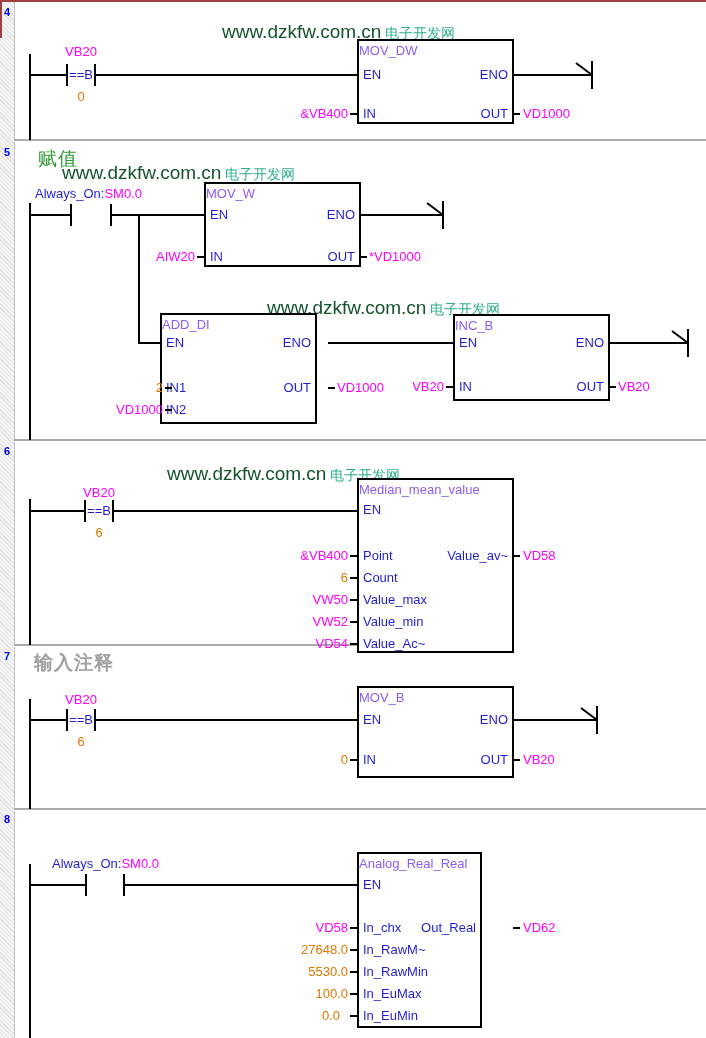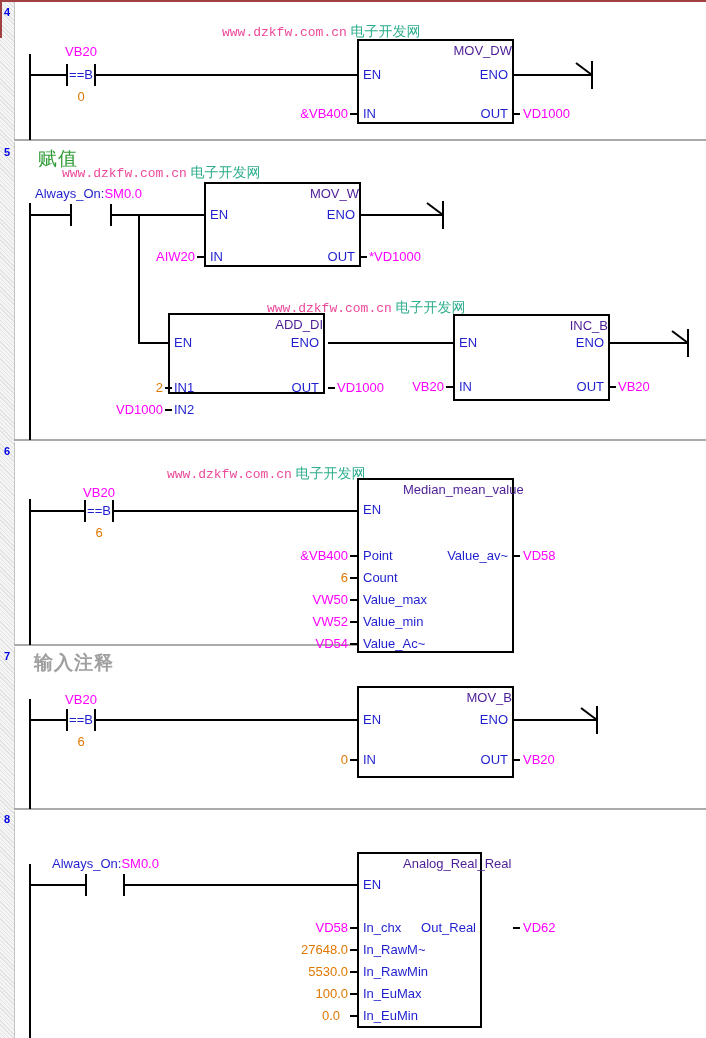--- a/index.html
+++ b/index.html
@@ -12,34 +12,34 @@
   .edge-top{position:absolute;left:0;top:0;width:706px;height:2px;background:#a04040;}
   .edge-left{position:absolute;left:0;top:0;width:2px;height:38px;background:#a04040;}
   .num{position:absolute;left:1px;width:12px;text-align:center;font-size:11px;font-weight:bold;color:#0000e6;}
   .divider{position:absolute;height:2px;background:#aaaaaa;border-bottom:1px solid #ffffff;}
   
   .wh{position:absolute;height:2px;background:#000;}
   .wv{position:absolute;width:2px;background:#000;}
   .bar{position:absolute;width:2px;height:22px;background:#000;}
   
   .box{position:absolute;border:2px solid #000;background:#fff;box-sizing:border-box;}
-  .bt{position:absolute;left:0;right:0;top:2px;text-align:right;color:#4c1d95;white-space:nowrap;padding-left:44px;}
+  .bt{position:absolute;left:0;right:0;top:2px;text-align:left;color:#8b5cf6;white-space:nowrap;}
   .pl{position:absolute;left:4px;color:#1f1fcf;white-space:nowrap;}
   .pr{position:absolute;right:4px;color:#1f1fcf;white-space:nowrap;}
   
   .lbl{position:absolute;white-space:nowrap;}
   .ra{text-align:right;}
   .addr{color:#ff00ff;}
   .const{color:#e07800;}
   .pin{color:#1f1fcf;}
   .title{position:absolute;font-size:19px;line-height:24px;color:#2f9b35;white-space:nowrap;letter-spacing:1px;}
   .title.gray{color:#a0a0a0;}
   .wm{position:absolute;white-space:nowrap;
       text-shadow:-1px 0 #fff,1px 0 #fff,0 -1px #fff,0 1px #fff,1px 1px #fff,-1px -1px #fff;}
-  .wm .u{font-family:Liberation Mono, monospace;font-size:13px;color:#ec4899;}
+  .wm .u{font-family:Liberation Sans, sans-serif;font-size:19px;color:#14532d;}
   .wm .s{font-size:14px;color:#2fae8e;}
   .arrow{position:absolute;width:20px;height:28px;}
   .cc{text-align:center;}
 </style>
 </head>
 <body>
 
 <div id="stage">
   <div class="gutter"></div>
   <div class="edge-top"></div>
@@ -114,21 +114,21 @@
   </svg>
 
   <div class="wv" style="left:138px;top:214px;height:130px;"></div>
   <div class="wh" style="left:138px;top:342px;width:34px;"></div>
 
   <div class="wm" style="left:267px;top:300px;">
     <span class="u">www.dzkfw.com.cn</span>
     <span class="s">电子开发网</span>
   </div>
 
-  <div class="box" style="left:168px;top:313px;width:157px;height:81px;">
+  <div class="box" style="left:160px;top:313px;width:157px;height:111px;">
     <div class="bt">ADD_DI</div>
     <div class="pl" style="top:20px;">EN</div>
     <div class="pr" style="top:20px;">ENO</div>
     <div class="pl" style="top:65px;">IN1</div>
     <div class="pr" style="top:65px;">OUT</div>
     <div class="pl" style="top:87px;">IN2</div>
   </div>
   <div class="wh" style="left:165px;top:387px;width:7px;"></div>
   <div class="lbl const ra" style="right:543px;top:380px;">2</div>
   <div class="wh" style="left:165px;top:409px;width:7px;"></div>

